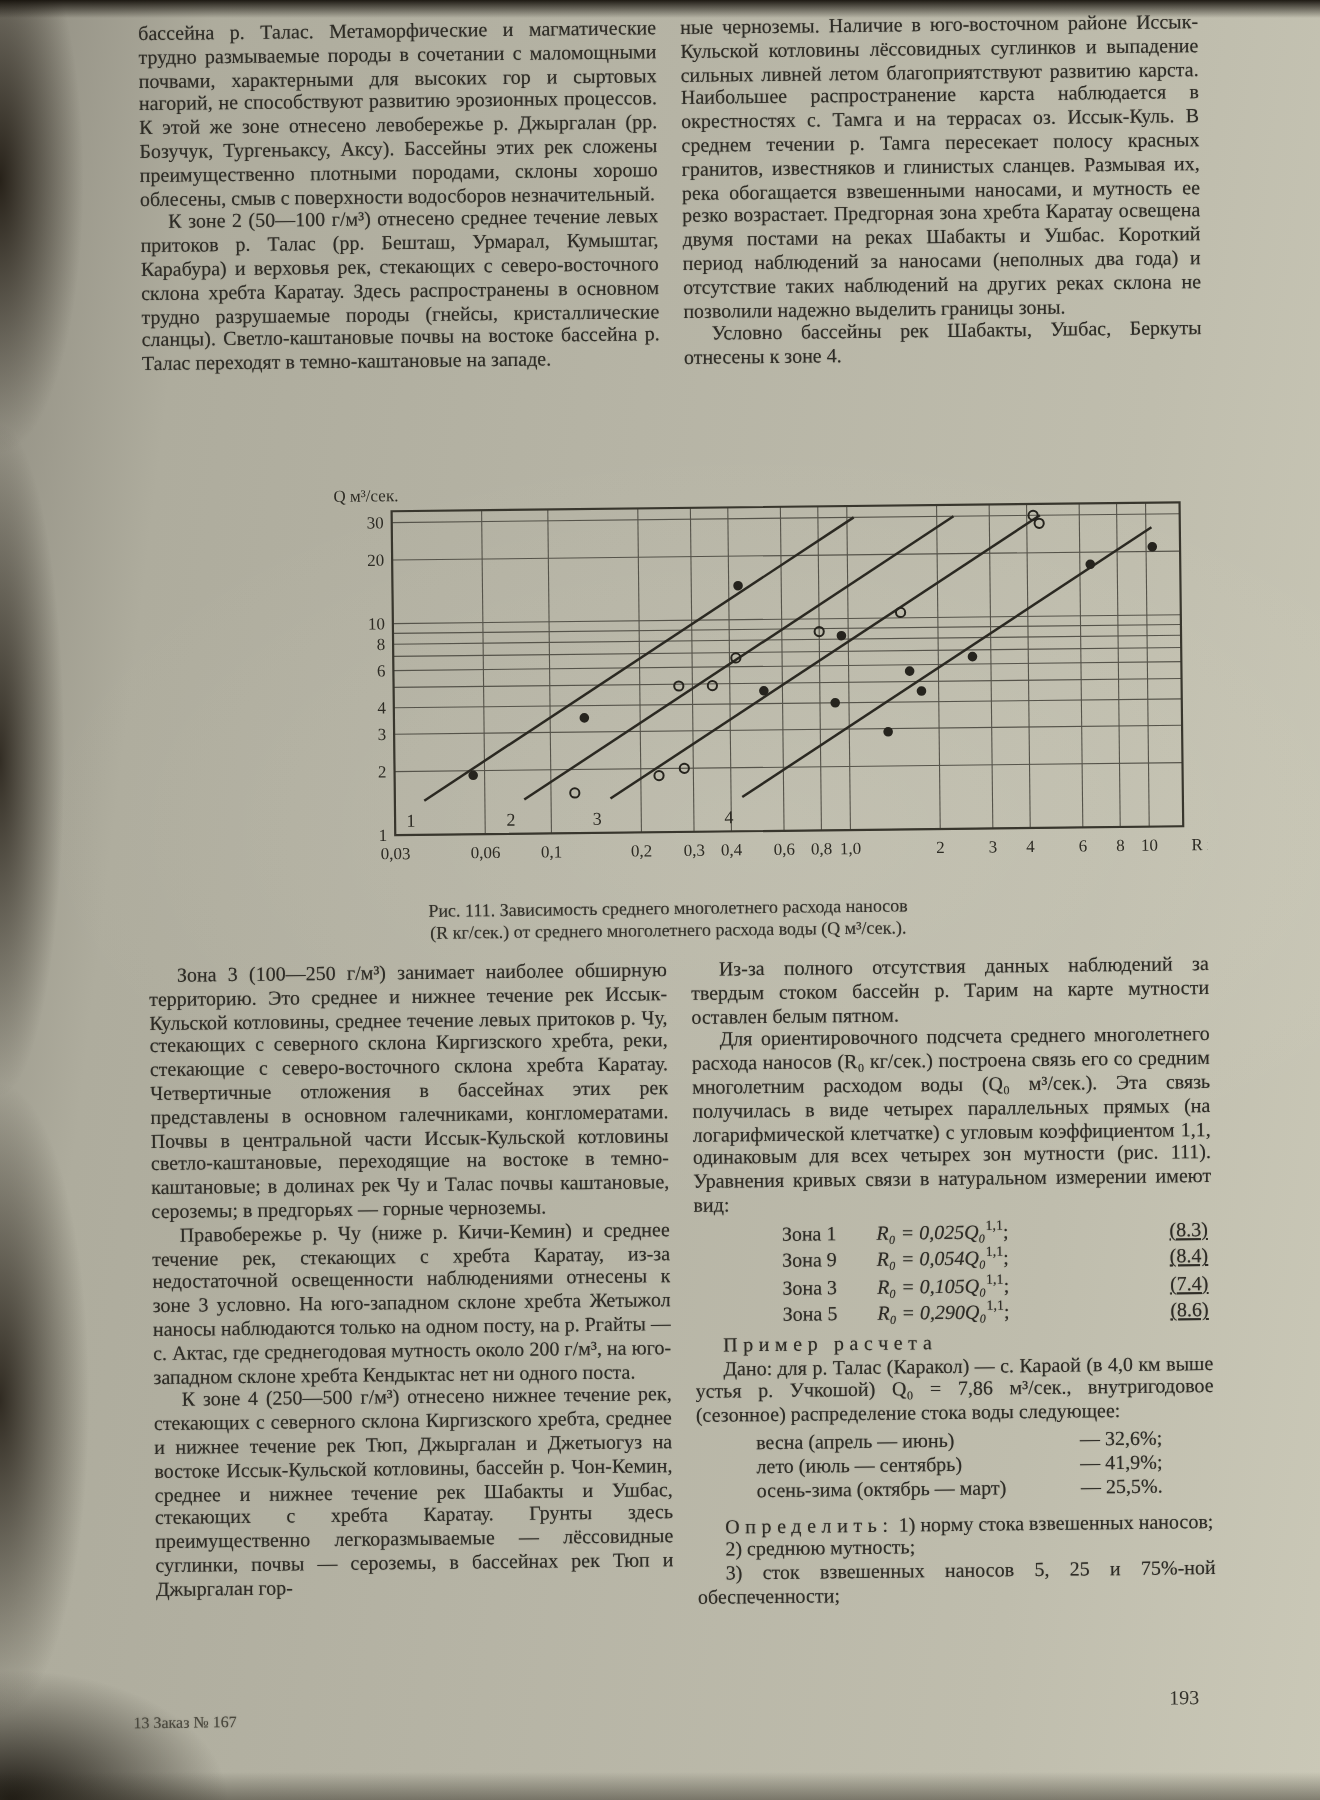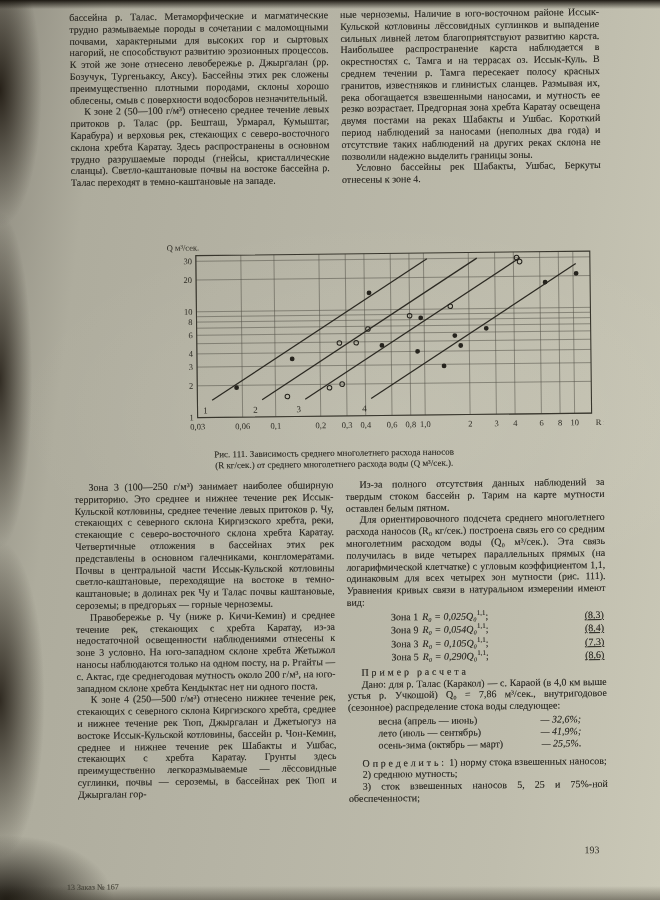--- a/index.html
+++ b/index.html
@@ -36,31 +36,31 @@
   
   .figure{margin:7px 0 0 0;}
   .chart-wrap{margin-left:94px;width:436px;}
   svg text{font-family:"Liberation Serif", serif;fill:#2d2b24;}
   .caption{margin:6px 0 0 60px;width:400px;text-align:center;
            font-size:9px;line-height:11px;color:#33312a;
            text-shadow:0 0 .5px rgba(46,44,38,.5);}
   
   .eq-row{display:flex;align-items:baseline;line-height:13.5px;}
   .eq-zone{padding-left:44px;}
-  .eq-f{margin-left:4px;font-style:italic;}
+  .eq-f{margin-left:20px;font-style:italic;}
   .eq-f .up{font-style:normal;}
   .eq-num{margin-left:auto;padding-right:2px;text-decoration:underline;}
   sup{font-size:7px;vertical-align:super;line-height:0;}
   .spaced{letter-spacing:2.8px;}
   .season-row{display:flex;line-height:12.2px;}
   .season-label{padding-left:30px;}
-  .season-val{margin-left:auto;padding-right:26px;font-style:italic;}
+  .season-val{margin-left:auto;padding-right:26px;}
   .gap6{height:5px;}
   .gap3{height:2px;}
-  .footer-left{position:absolute;left:-12px;top:871px;font-size:8px;color:#4a483e;
+  .footer-left{position:absolute;left:-12px;top:845px;font-size:8px;color:#4a483e;
                text-shadow:0 0 .6px rgba(60,58,48,.5);}
   .page-num{position:absolute;left:506px;top:838px;font-size:10px;color:#33312a;text-align:center;}
 </style>
 </head>
 <body>
 
 <div class="photo">
   <div class="content">
 
     <div class="cols top-cols txt">
@@ -185,21 +185,21 @@
           <span class="eq-num">(8.3)</span>
         </div>
         <div class="eq-row">
           <span class="eq-zone">Зона 9</span>
           <span class="eq-f"><span>R₀ = 0,054Q₀</span><sup class="up">1,1</sup><span class="up">;</span></span>
           <span class="eq-num">(8.4)</span>
         </div>
         <div class="eq-row">
           <span class="eq-zone">Зона 3</span>
           <span class="eq-f"><span>R₀ = 0,105Q₀</span><sup class="up">1,1</sup><span class="up">;</span></span>
-          <span class="eq-num">(7.3)</span>
+          <span class="eq-num">(7.4)</span>
         </div>
         <div class="eq-row">
           <span class="eq-zone">Зона 5</span>
           <span class="eq-f"><span>R₀ = 0,290Q₀</span><sup class="up">1,1</sup><span class="up">;</span></span>
           <span class="eq-num">(8.6)</span>
         </div>
         <div class="gap3"></div>
         <p class="spaced">Пример расчета</p>
         <p>Дано: для р. Талас (Каракол) — с. Караой (в 4,0 км выше устья р. Учкошой) Q₀ = 7,86 м³/сек., внутригодовое (сезонное) распределение стока воды следующее:</p>
         <div class="gap3"></div>

